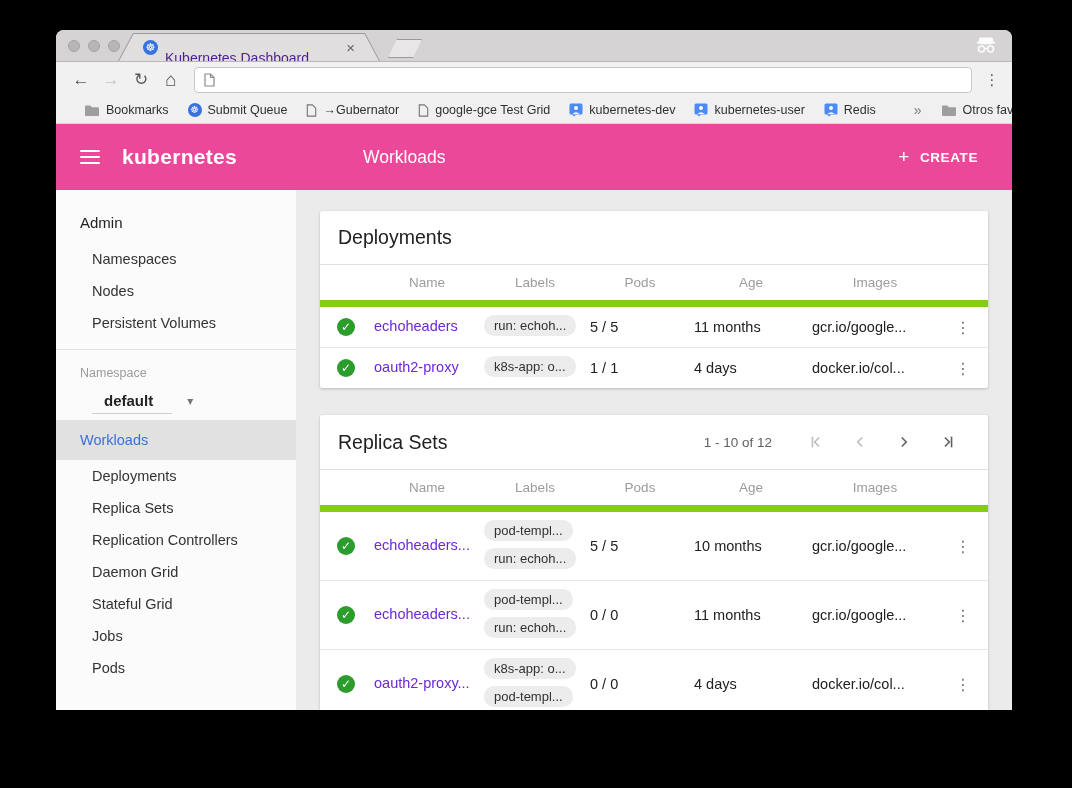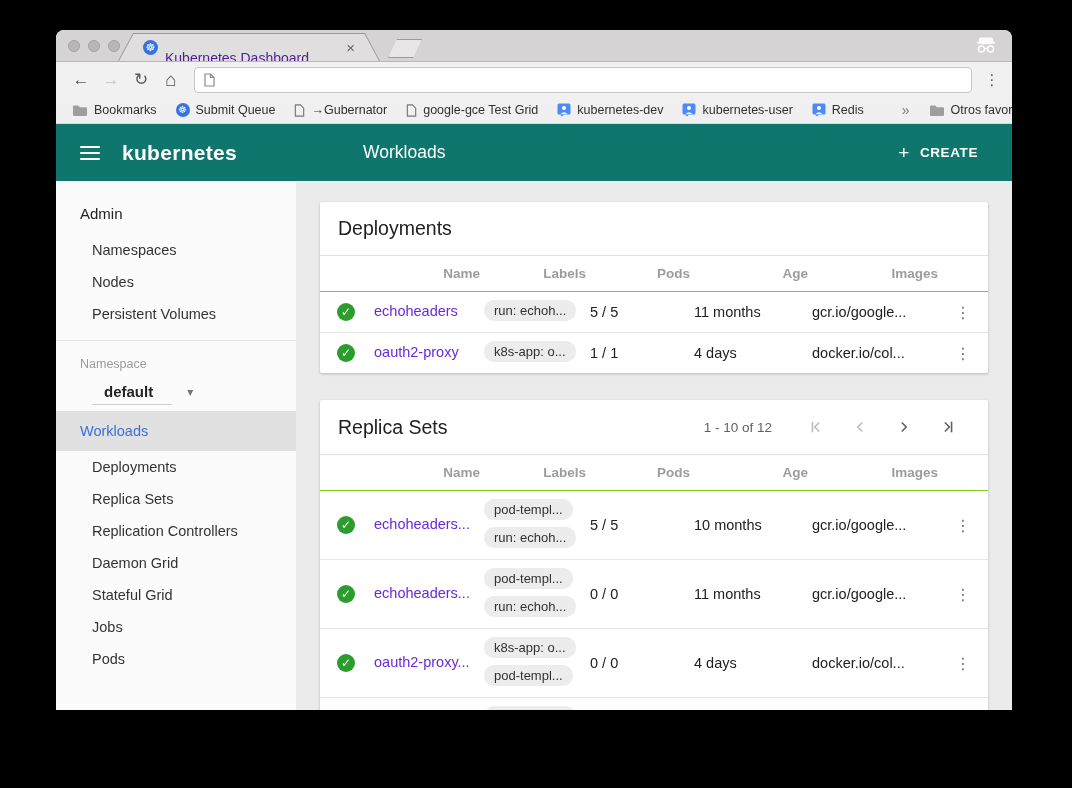--- a/index.html
+++ b/index.html
@@ -25,28 +25,28 @@
   .navbtn { width:26px; text-align:center; font-size:17px; color:#595959; }
   .navbtn.disabled { color:#c2c2c2; }
   .navbtn.home { font-size:19px; }
   .omnibox { flex:1; height:26px; background:#fff; border:1px solid #c8c8c8; border-radius:4px; margin:0 6px; display:flex; align-items:center; padding:0 9px; gap:7px; }
   .omnibox .url { font-size:13px; color:#202020; white-space:nowrap; overflow:hidden; }
   .url .scheme { color:#8a8a8a; }
   .url .domain { font-weight:bold; }
   .menu-dots { width:20px; text-align:center; color:#606060; font-size:15px; letter-spacing:0; }
 
   
-  .bookmarks { height:27px; background:#f0f0f0; border-bottom:1px solid #d8d8d8; display:flex; align-items:center; padding:0 16px; gap:19px; font-size:12.5px; color:#303030; }
+  .bookmarks { height:27px; background:#f0f0f0; border-bottom:1px solid #d8d8d8; display:flex; align-items:center; padding:0 28px; gap:19px; font-size:12.5px; color:#303030; }
   .bm { display:flex; align-items:center; gap:6px; white-space:nowrap; }
   .bm .favicon { width:14px; height:14px; font-size:10px; line-height:14px; }
   .bm-spacer { flex:1; }
   .chevrons { color:#7a7a7a; font-size:14px; }
 
   
-  .appbar { height:57px; background:#0f766e; display:flex; align-items:center; color:#fff; padding:0 24px; }
+  .appbar { height:66px; background:#ec4899; display:flex; align-items:center; color:#fff; padding:0 24px; }
   .burger { width:20px; display:flex; flex-direction:column; gap:4px; margin-right:22px; }
   .burger i { display:block; height:2px; background:#fff; border-radius:1px; }
   .brand { font-size:21px; font-weight:bold; letter-spacing:.3px; }
   .page-title { font-size:17.5px; margin-left:126px; font-weight:normal; }
   .spacer { flex:1; }
   .create-btn { display:flex; align-items:center; gap:10px; font-size:13.5px; font-weight:bold; letter-spacing:.6px; padding:8px 10px; }
   .create-btn .plus { font-size:19px; font-weight:normal; }
 
   
   .appbody { display:flex; height:629px; }
@@ -64,21 +64,21 @@
   .content { flex:1; padding:21px 24px 0; overflow:hidden; background:#ebebeb; }
   .card { background:#fff; border-radius:2px; box-shadow:0 1px 3px rgba(0,0,0,.22); margin-bottom:27px; }
   .card-head { display:flex; align-items:center; padding:15px 18px; border-bottom:1px solid #e0e0e0; }
   .card-title { font-size:19.5px; color:#212121; flex:0 0 auto; }
   .pager { margin-left:auto; display:flex; align-items:center; gap:0; }
   .pager-range { font-size:13.5px; color:#616161; margin-right:22px; }
   .pgbtn { width:44px; height:24px; display:flex; align-items:center; justify-content:center; }
 
   table { width:100%; border-collapse:collapse; table-layout:fixed; }
   col.c-icon{width:54px;} col.c-name{width:110px;} col.c-labels{width:106px;} col.c-pods{width:104px;} col.c-age{width:118px;} col.c-img{width:130px;} col.c-menu{width:46px;}
-  th { font-size:13.5px; color:#9c9c9c; font-weight:bold; text-align:right; padding:10px 4px 10px 0; border-bottom:1px solid #84cc16; }
+  th { font-size:13.5px; color:#9c9c9c; font-weight:normal; text-align:center; padding:10px 4px 10px 0; border-bottom:7px solid #84cc16; }
   td { padding:6px 4px 6px 0; border-bottom:1px solid #e6e6e6; vertical-align:middle; font-size:14.5px; color:#212121; }
   tr.row-last td { border-bottom:none; }
   td.cell-icon { padding-left:17px; }
   .check { width:18px; height:18px; border-radius:50%; background:#2c9c2c; color:#fff; font-size:12px; line-height:18px; text-align:center; display:inline-block; }
   a.k8slink { color:#6d28d9; text-decoration:none; display:inline-block; max-width:100%; overflow:hidden; white-space:nowrap; }
   .chip { display:inline-block; background:#ececec; border-radius:10px; padding:3px 10px; font-size:13px; color:#313131; margin:2px 0; white-space:nowrap; max-width:98px; overflow:hidden; }
   .rowmenu { color:#757575; font-size:16px; text-align:center; display:block; }
   .imgcell, .agecell, .podcell { white-space:nowrap; overflow:hidden; }
 </style>
 </head>

